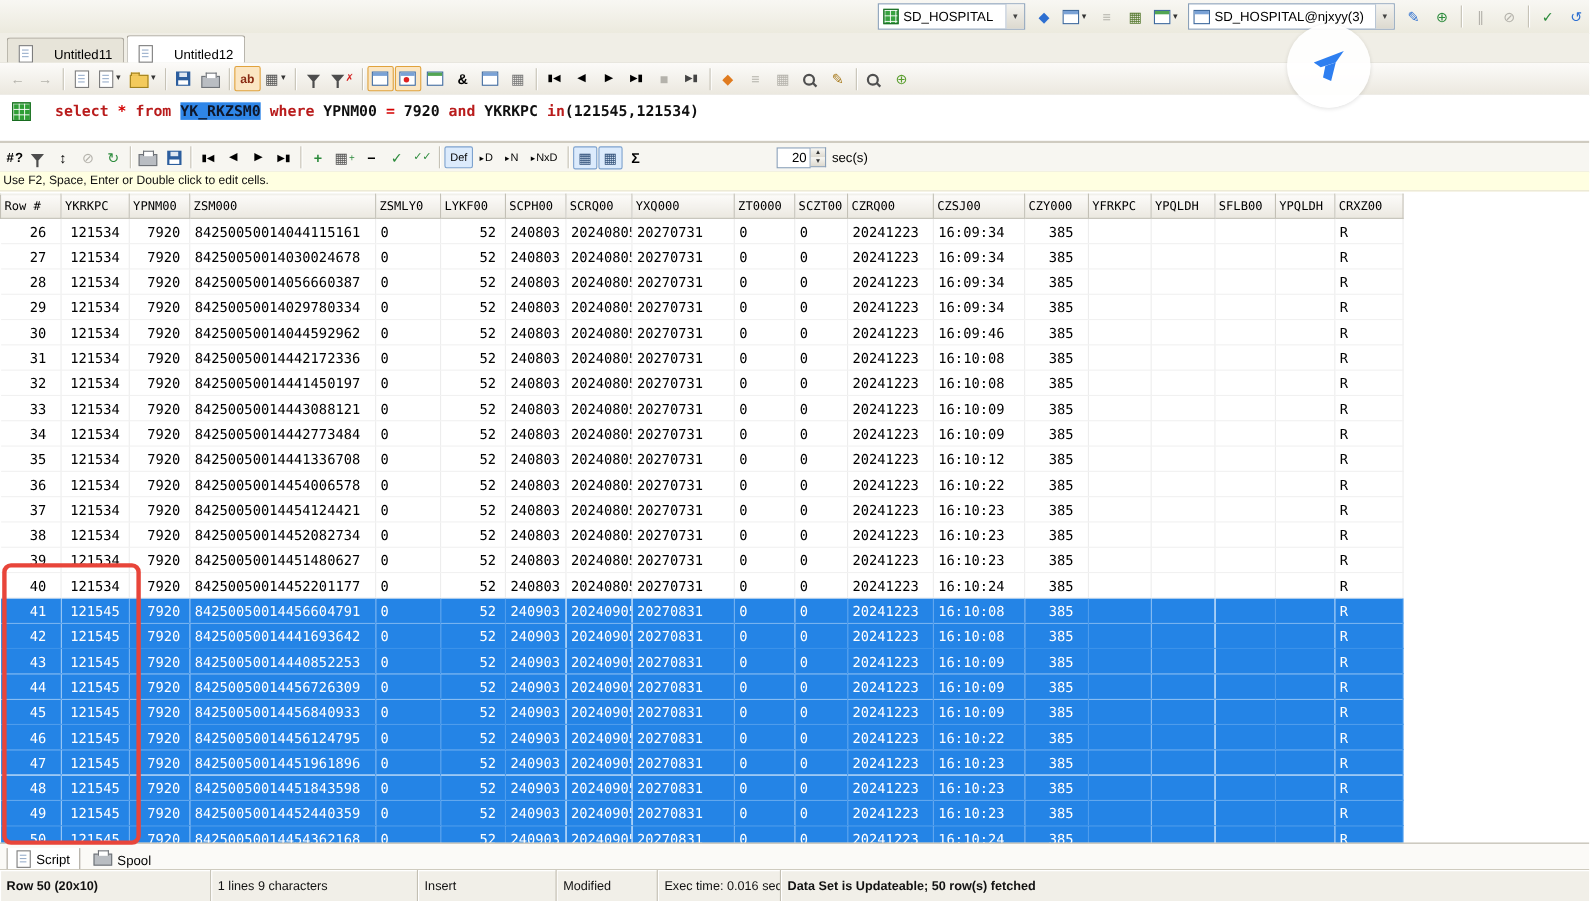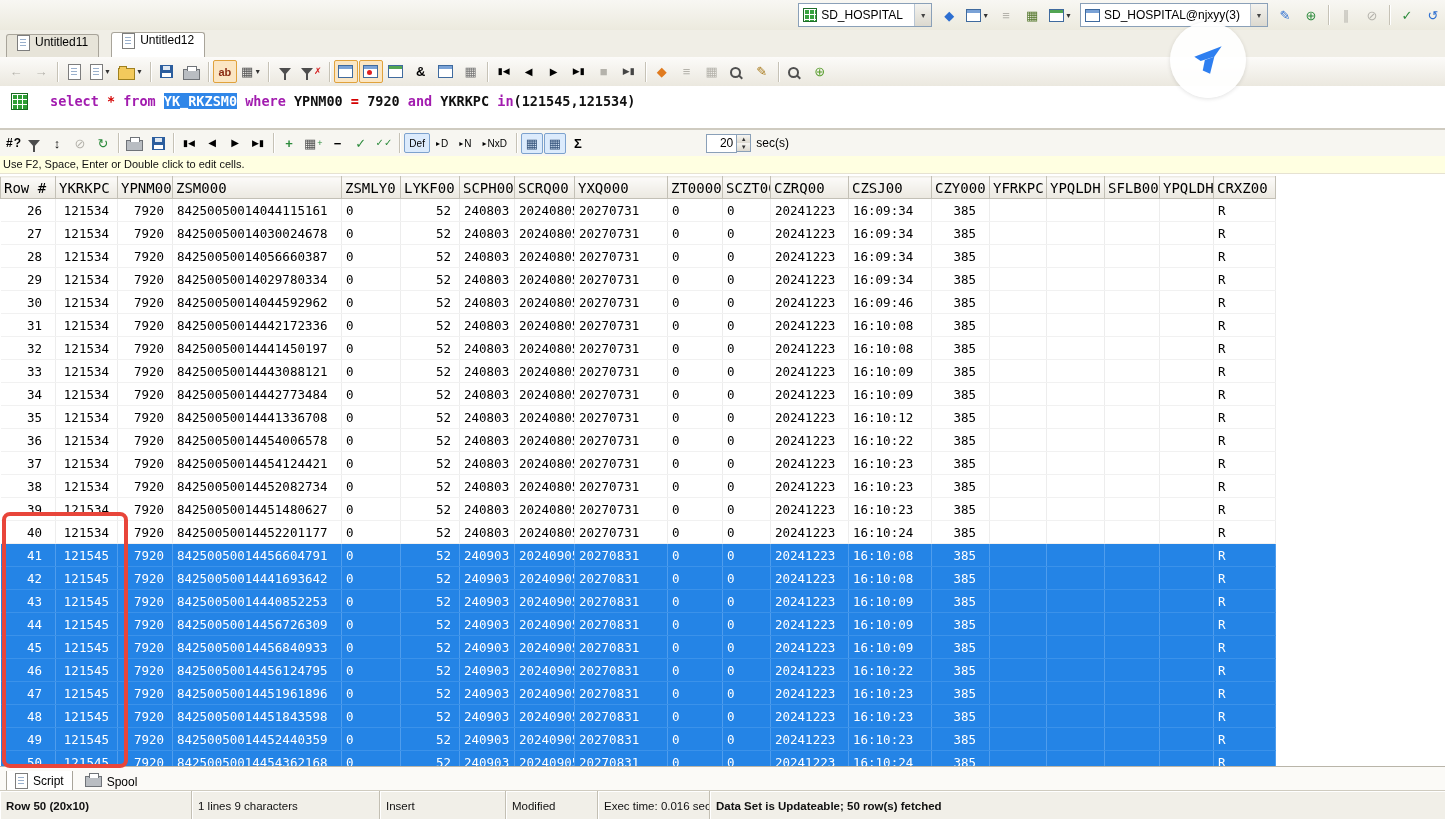--- a/index.html
+++ b/index.html
@@ -6,22 +6,22 @@
   .app{position:relative;width:1445px;height:819px;overflow:hidden;background:#fff;
        font-family:"Liberation Sans",sans-serif;font-size:12px;color:#000;}
 
   
   .toolbar1{position:absolute;top:0;left:0;right:0;height:30px;background:linear-gradient(#f8f7f3,#eceade);
             border-bottom:1px solid #d4d0c4;display:flex;align-items:center;padding-left:4px;gap:2px;justify-content:flex-end;}
   .toolbar2{position:absolute;top:57px;left:0;right:0;height:29px;background:linear-gradient(#fcfbf9,#ebe8df);
             border-bottom:1px solid #cac6ba;display:flex;align-items:center;padding-left:4px;gap:1px;}
   .tabbar{position:absolute;top:30px;left:0;right:0;height:27px;background:#f0eee6;border-bottom:1px solid #b9b5a9;
           display:flex;align-items:flex-end;padding-left:6px;}
-  .tab{height:22px;display:flex;align-items:flex-start;gap:5px;padding:0 10px;border:1px solid #a8a49a;border-bottom:none;
-       background:#e7e4d9;border-radius:3px 3px 0 0;margin-right:12px;font-size:12px;}
+  .tab{height:22px;display:flex;align-items:flex-end;gap:19px;padding:0 10px;border:1px solid #a8a49a;border-bottom:none;
+       background:#e7e4d9;border-radius:3px 3px 0 0;margin-right:2px;font-size:12px;}
   .tab.active{background:#fff;height:24px;position:relative;z-index:2;}
   .btn{min-width:24px;height:23px;display:flex;align-items:center;justify-content:center;border:1px solid transparent;
        border-radius:2px;gap:1px;padding:0 2px;box-sizing:border-box;}
   .btn .g{font-size:13px;line-height:1;}
   .btn.disabled .g{color:#b4b2ab;}
   .btn.pressed{border:1px solid #e0a23c;background:#fbe6c3;}
   .btn.pressed-blue{border:1px solid #7da2ce;background:#dcebfc;}
   .sep{width:1px;height:20px;background:#c6c2b6;margin:0 3px;box-shadow:1px 0 0 #fff;}
   .combo{height:22px;background:#fff;border:1px solid #8aa0b8;display:flex;align-items:center;padding-left:4px;
          margin:0 3px;font-size:12px;}
@@ -53,47 +53,47 @@
   .sh-window.green::before{background:#52a553;}
   .sh-mag{width:7px;height:7px;border:2px solid #4f4f4f;border-radius:50%;position:relative;margin:2px 3px 0 0;}
   .sh-mag::after{content:"";position:absolute;width:5px;height:2px;background:#4f4f4f;transform:rotate(45deg);right:-4px;bottom:-2px;}
 
   
   .editor{position:absolute;top:86px;left:0;right:0;height:42px;background:#fff;border-bottom:2px solid #cfcbc0;}
   .editor-icon{position:absolute;left:11px;top:7px;width:15px;height:15px;background:#2f9e35;border:1px solid #176b1f;
                background-image:linear-gradient(#fff 1px,transparent 1px),linear-gradient(90deg,#fff 1px,transparent 1px);
                background-size:5px 5px;}
   .sql-line{position:absolute;left:50px;top:7px;font:bold 13.5px "DejaVu Sans Mono",monospace;white-space:pre;}
-  .tk-kw{color:#a21caf;}
+  .tk-kw{color:#b91c1c;}
   .tk-op{color:#d40000;}
   .tk-num{color:#101010;}
   .tk-ident{color:#101010;}
   .tk-plain{color:#101010;}
-  .tk-selected{background:#2f86e8;color:#ffffff;}
+  .tk-selected{background:#2f86e8;color:#0f172a;}
 
   
   .rtoolbar{position:absolute;top:130px;left:0;right:0;height:26px;background:#f7f6f1;border-bottom:1px solid #d8d4c8;
             display:flex;align-items:center;padding-left:6px;gap:1px;font-size:12px;}
   .rtoolbar .btn{height:21px;min-width:22px;}
   .hashq{font:bold 12px "Liberation Sans",sans-serif;letter-spacing:1px;}
   .minibtn{height:18px;padding:0 4px;display:flex;align-items:center;border:1px solid transparent;border-radius:2px;font-size:10px;gap:1px;}
   .minibtn.pressed-blue{border:1px solid #7da2ce;background:#dcebfc;}
   .spinner{display:flex;align-items:center;margin:0 4px;}
   .spinner .sp-val{width:26px;height:17px;border:1px solid #8aa0b8;background:#fff;text-align:right;padding-right:3px;line-height:17px;}
   .spinner .sp-arrows{display:flex;flex-direction:column;border:1px solid #8aa0b8;border-left:none;}
   .spinner .sp-arrows span{width:13px;height:8px;background:linear-gradient(#f7f6f2,#ddd9cf);font-size:6px;display:flex;align-items:center;justify-content:center;color:#333;}
 
   .hintline{position:absolute;top:156px;left:0;right:0;height:17px;background:#ffffe1;border-bottom:1px solid #e6e2d2;
             font-size:11px;line-height:17px;padding-left:3px;color:#111;}
 
   
   .grid-wrap{position:absolute;top:176px;left:0;width:1280px;}
   table.grid{border-collapse:collapse;table-layout:fixed;width:1275px;font:12.5px "DejaVu Sans Mono",monospace;}
   table.grid th{height:21px;background:linear-gradient(#fcfbf9,#ebe8e0);border:1px solid #c3c0b6;border-top:1px solid #eceae3;
-      font-weight:normal;text-align:left;padding:0 3px;white-space:nowrap;overflow:hidden;font-size:14px;}
+      font-weight:normal;text-align:left;padding:0 3px;white-space:nowrap;overflow:hidden;font-size:11px;}
   table.grid td{height:22px;padding:0 4px;border-right:1px solid #ededed;border-bottom:1px solid #f1f1f1;
       white-space:nowrap;overflow:hidden;background:#fff;}
   table.grid td.ar{text-align:right;padding-right:8px;}
   table.grid td.c0{padding-right:13px;}
   table.grid td.c13{padding-right:13px;}
   table.grid tr.sel td{background:#2484e6;color:#fff;border-right-color:#4f9ded;border-bottom-color:#3b92ea;}
 
   
   .red-box{position:absolute;left:2px;top:512px;width:118px;height:248px;border:4px solid #e8453a;border-radius:8px;
            z-index:30;pointer-events:none;}

